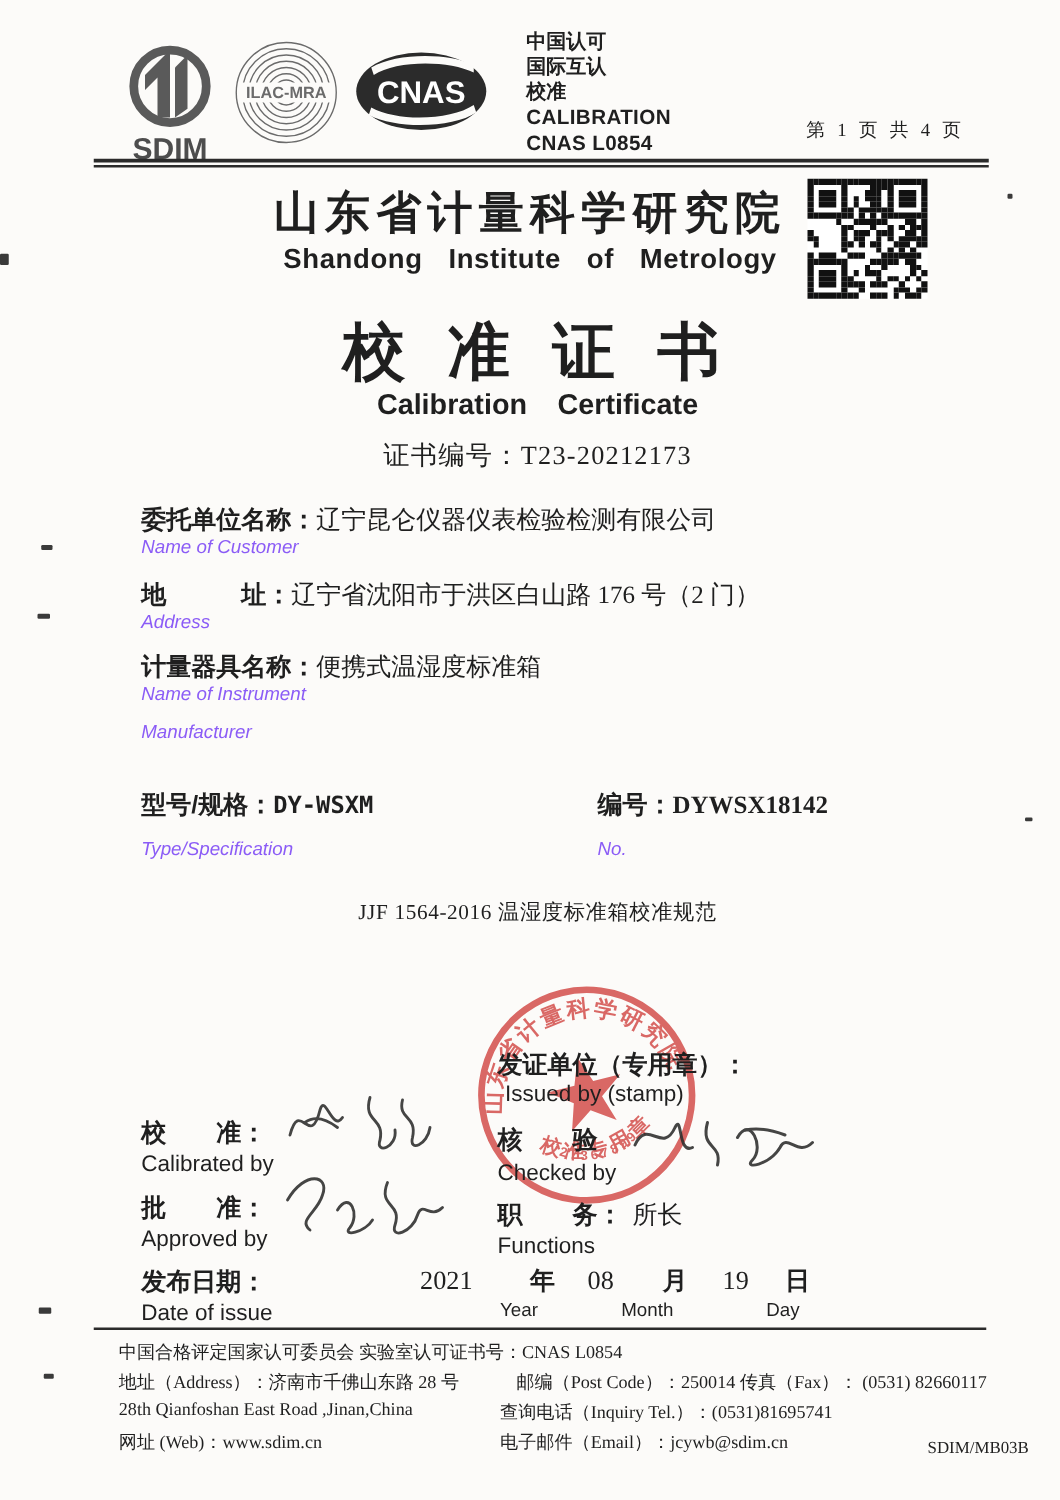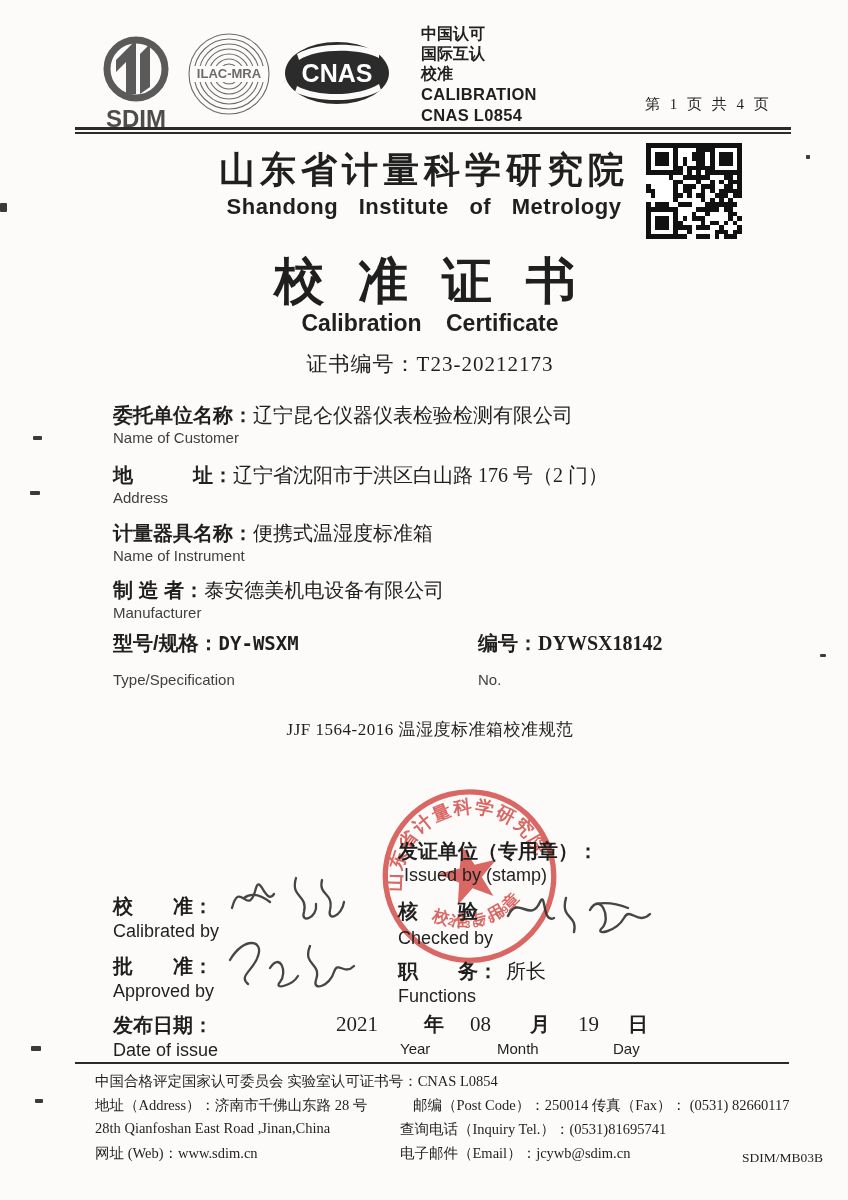--- a/index.html
+++ b/index.html
@@ -15,21 +15,21 @@
   .rule-thin{height:2px;background:#2b2b2b;}
   
   .inst-zh{font-family:"Liberation Serif",serif;font-weight:bold;font-size:36px;letter-spacing:5px;white-space:nowrap;}
   .inst-en{font-weight:bold;font-size:22px;word-spacing:14px;letter-spacing:.5px;white-space:nowrap;}
   .cert-zh{font-weight:900;font-size:50px;letter-spacing:10px;white-space:nowrap;}
   .cert-en{font-weight:bold;font-size:23px;word-spacing:18px;white-space:nowrap;}
   .cert-no{font-family:"Liberation Serif",serif;font-size:21px;letter-spacing:1px;white-space:nowrap;}
   
   .f-label{font-weight:bold;font-size:20px;white-space:nowrap;}
   .f-value{font-weight:normal;text-align:right;}
-  .f-en{font-size:15px;color:#404040;}
+  .f-en{font-size:15px;color:#8b5cf6;font-style:italic;}
   .serifv{font-family:"Liberation Serif",serif;}
   .monov{font-family:"DejaVu Sans Mono",monospace;font-size:19px;}
   .boldserif{font-family:"Liberation Serif",serif;font-weight:bold;font-size:20px;}
   .ref-line{font-family:"Liberation Serif",serif;font-size:17px;letter-spacing:.5px;white-space:nowrap;}
   
   .sig-label{font-weight:bold;font-size:20px;white-space:nowrap;}
   .sig-en{font-size:18px;}
   .date-num{font-family:"Liberation Serif",serif;font-size:21px;}
   .date-unit{font-weight:bold;font-size:20px;}
   .date-en{font-size:15px;}
@@ -557,21 +557,20 @@
     <div class="f-label"><span>地　　　址：</span><span class="f-value serifv">辽宁省沈阳市于洪区白山路 176 号（2 门）</span></div>
     <div class="f-en">Address</div>
   </div>
 
   <div class="abs" style="left:113px;top:520px;">
     <div class="f-label"><span>计量器具名称：</span><span class="f-value">便携式温湿度标准箱</span></div>
     <div class="f-en">Name of Instrument</div>
   </div>
 
   <div class="abs" style="left:113px;top:577px;">
-    <div class="f-label"><span>制 造 者：</span><span class="f-value">泰安德美机电设备有限公司</span></div>
     <div class="f-en">Manufacturer</div>
   </div>
 
   <div class="abs" style="left:113px;top:630px;">
     <div class="f-label"><span>型号/规格：</span><span class="monov">DY-WSXM</span></div>
     <div class="f-en" style="margin-top:14px;">Type/Specification</div>
   </div>
 
   <div class="abs" style="left:478px;top:630px;">
     <div class="f-label"><span>编号：</span><span class="boldserif">DYWSX18142</span></div>

